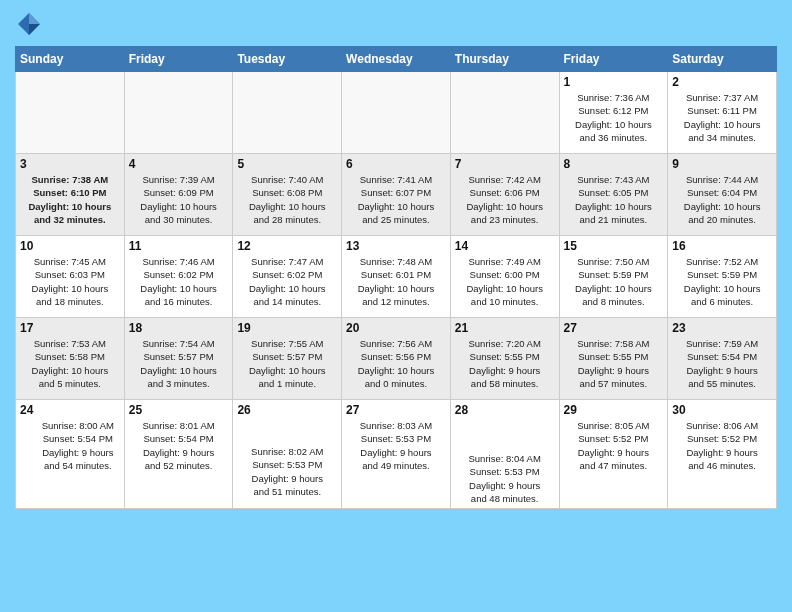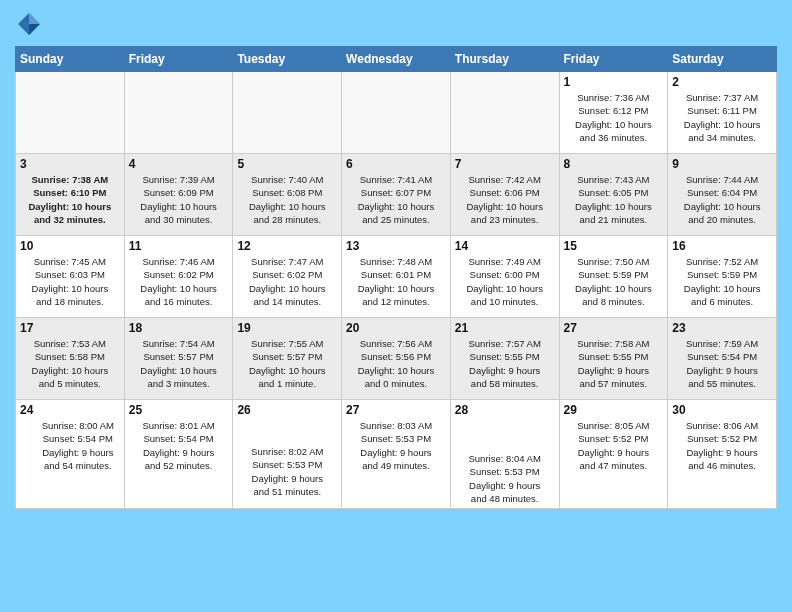--- a/index.html
+++ b/index.html
@@ -279,21 +279,21 @@
           </td>
           <td>
             <div class="day-num">20</div>
             <div class="day-info" style="white-space: pre-line;">Sunrise: 7:56 AM
 Sunset: 5:56 PM
 Daylight: 10 hours
 and 0 minutes.</div>
           </td>
           <td>
             <div class="day-num">21</div>
-            <div class="day-info" style="white-space: pre-line;">Sunrise: 7:57 AM
+            <div class="day-info" style="white-space: pre-line;">Sunrise: 7:20 AM
 Sunset: 5:55 PM
 Daylight: 9 hours
 and 58 minutes.</div>
           </td>
           <td>
             <div class="day-num">27</div>
             <div class="day-info" style="white-space: pre-line;">Sunrise: 7:58 AM
 Sunset: 5:55 PM
 Daylight: 9 hours
 and 57 minutes.</div>

